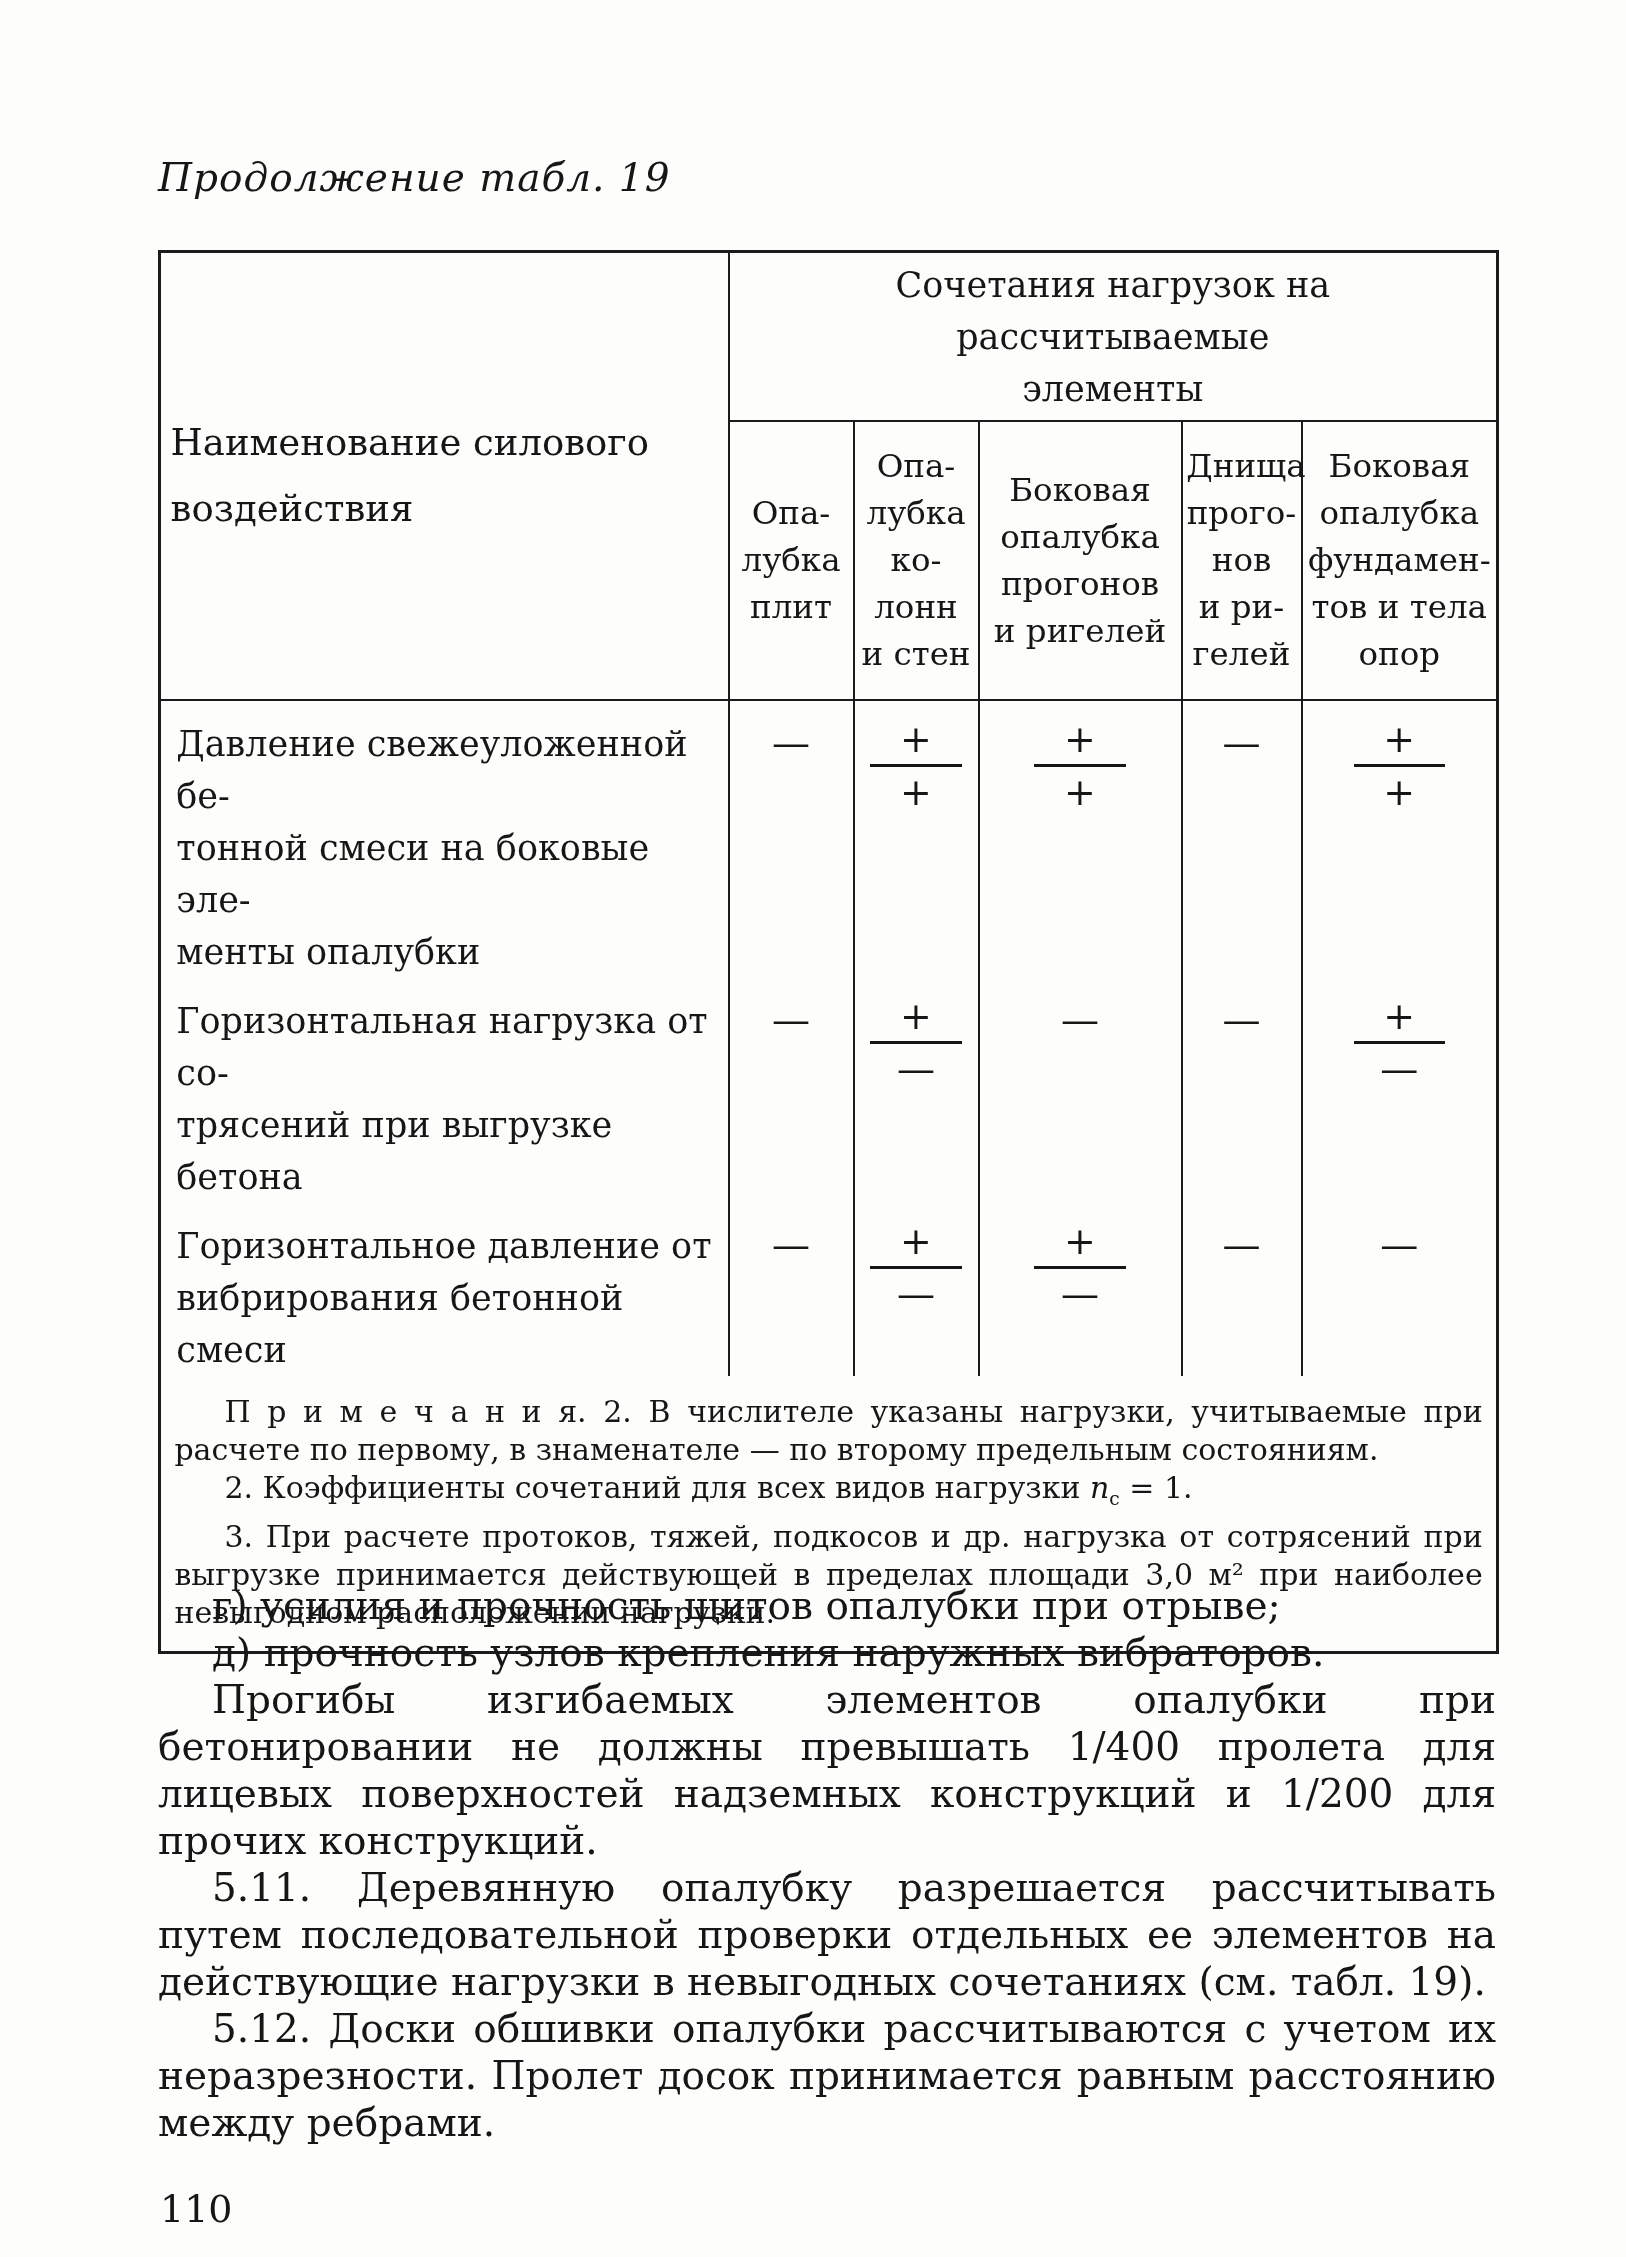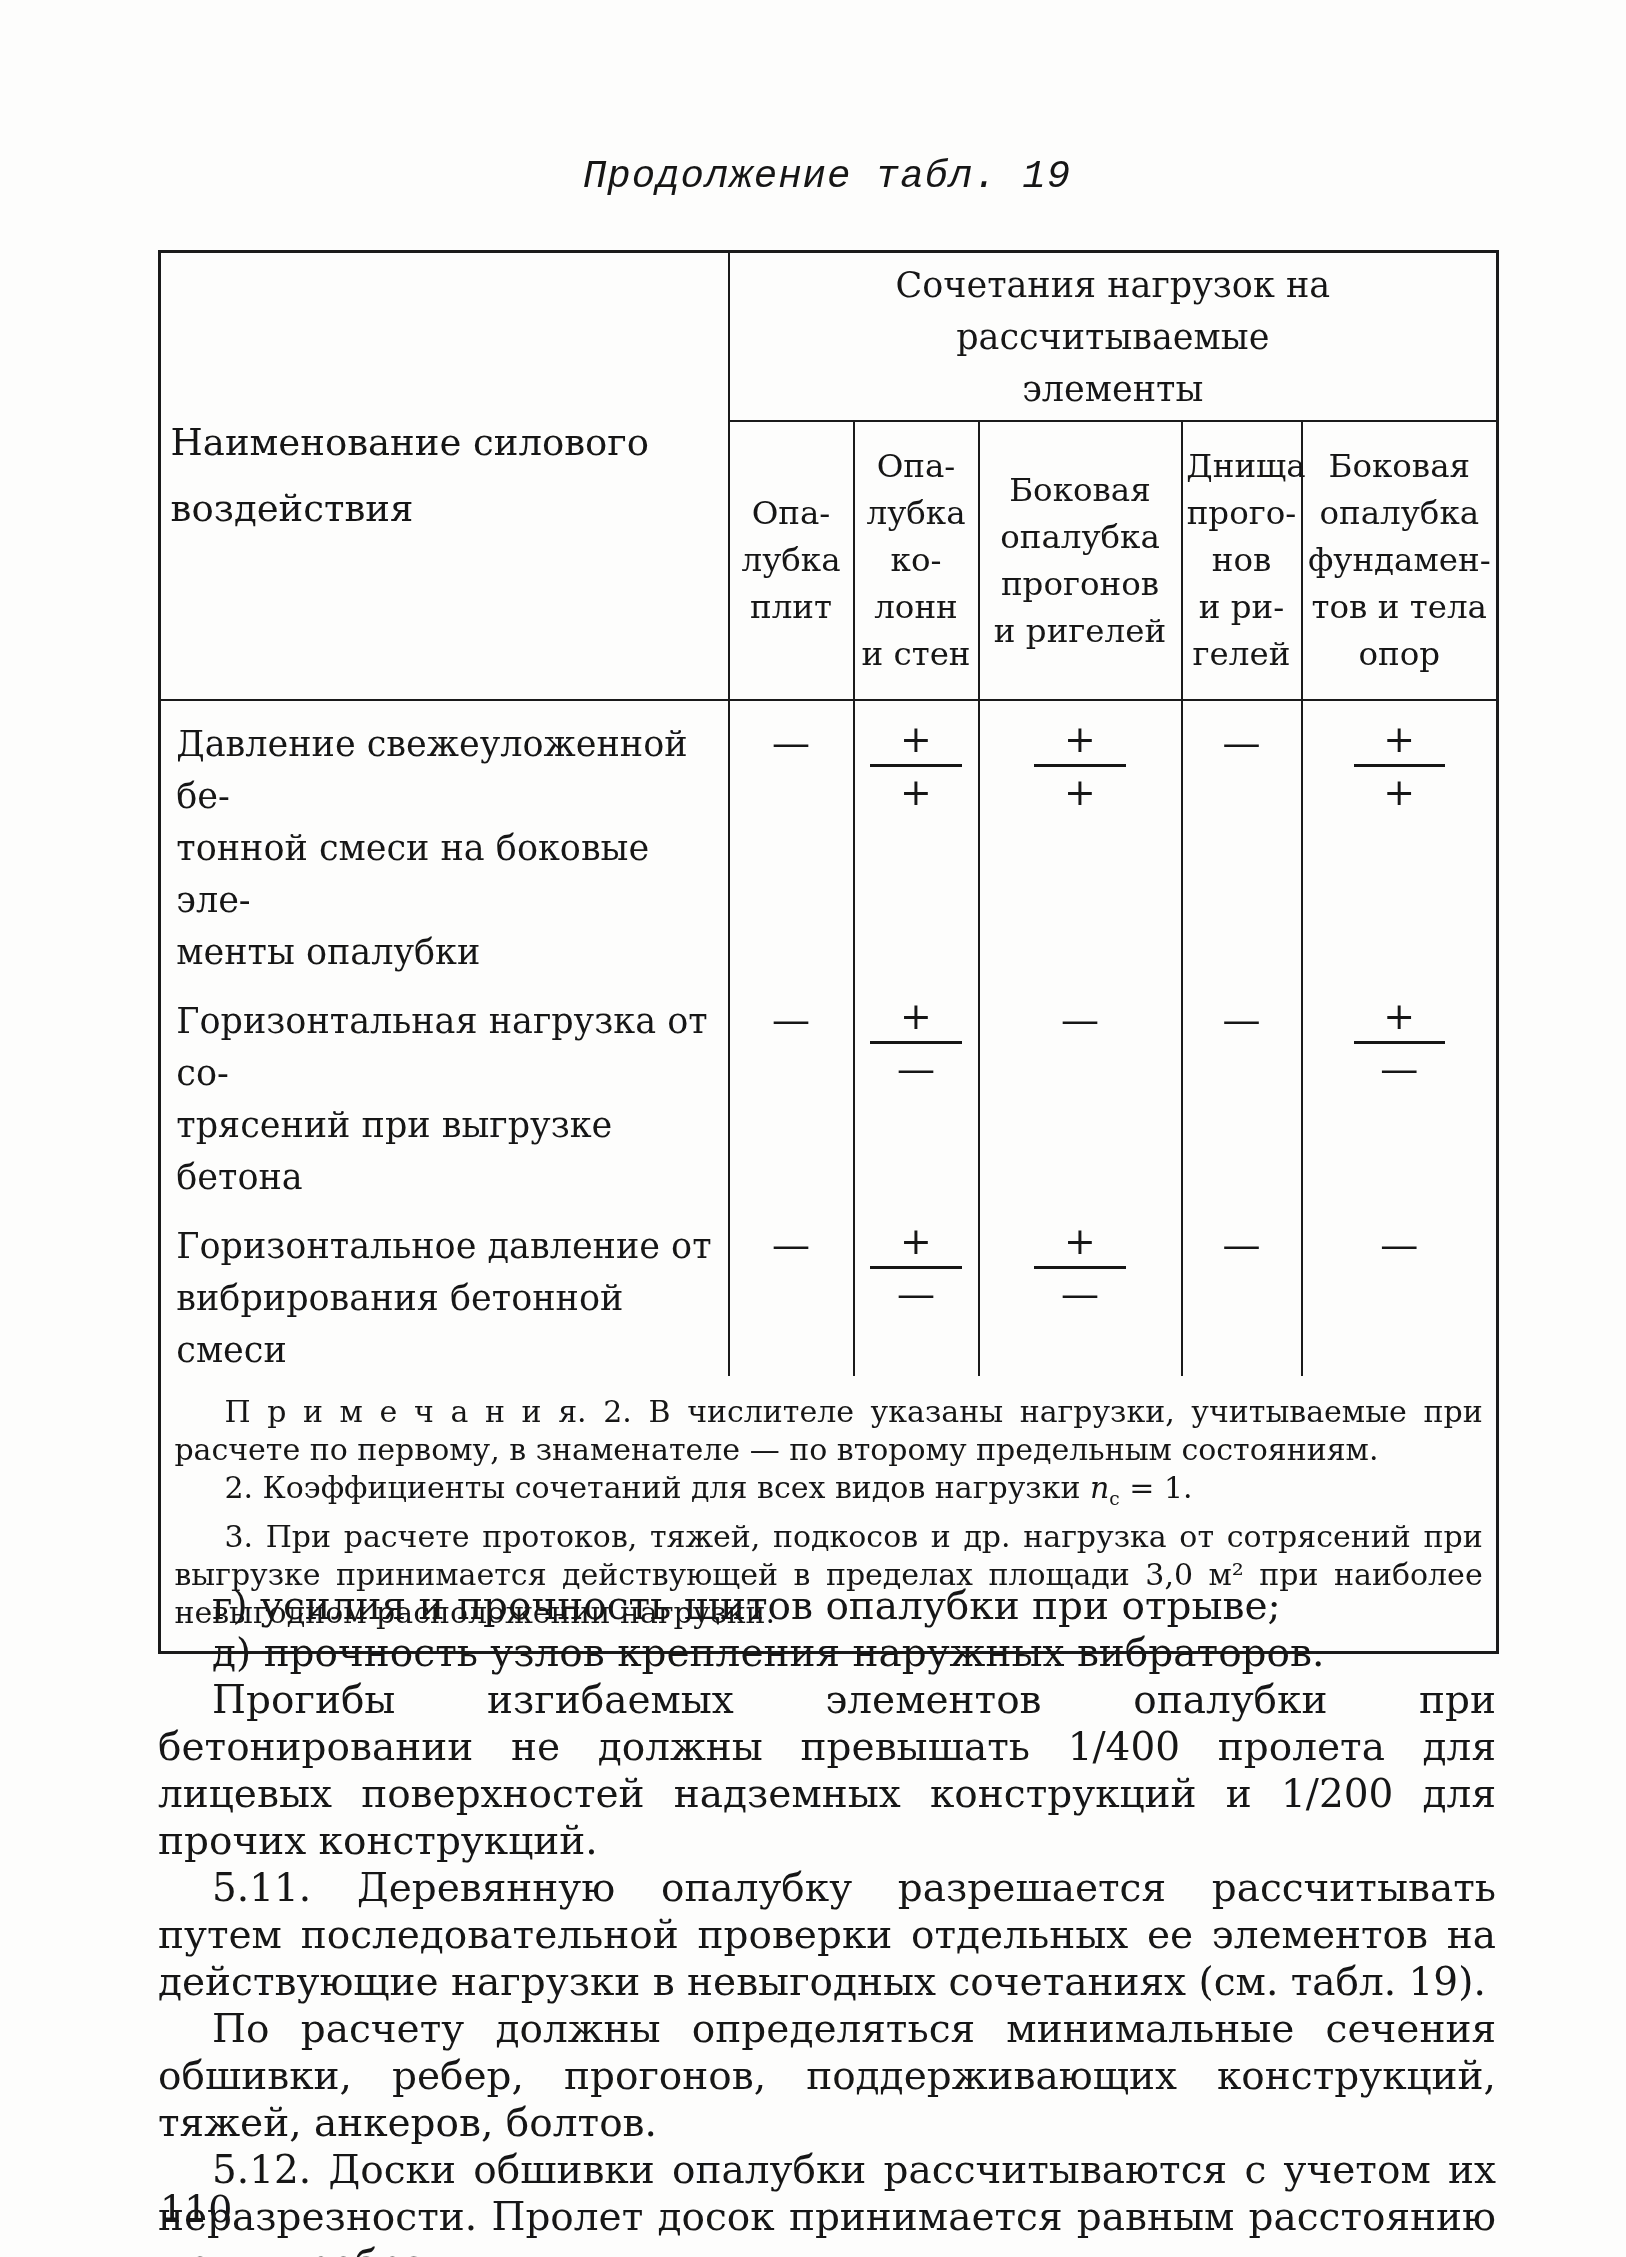--- a/index.html
+++ b/index.html
@@ -7,26 +7,25 @@
     position:relative;
     width:1627px;height:2258px;
     margin:0 auto;
     background:#fdfdfc;
     color:#161616;
     font-family:"DejaVu Serif", serif;
     overflow:hidden;
   }
   .heading{
     position:absolute;top:155px;left:158px;width:1338px;
-    text-align:center;
+    text-align:left;
     font-style:italic;
     font-size:39px;
     letter-spacing:1px;
     white-space:nowrap;
-    font-family:Liberation Mono, monospace;
   }
   table.doc-table{
     position:absolute;top:250px;left:158px;
     width:1338px;
     border-collapse:collapse;
     table-layout:fixed;
     border:3.8px solid #1b1b1b;
   }
   .doc-table td{box-sizing:border-box;}
   
@@ -190,20 +189,19 @@
         </td>
       </tr>
     </tbody>
   </table>
 
   <div class="body-text">
     <p>г) усилия и прочность щитов опалубки при отрыве;</p>
     <p>д) прочность узлов крепления наружных вибраторов.</p>
     <p>Прогибы изгибаемых элементов опалубки при бетонировании не должны превышать 1/400 пролета для лицевых поверхностей надземных конструкций и 1/200 для прочих конструкций.</p>
     <p>5.11. Деревянную опалубку разрешается рассчитывать путем последовательной проверки отдельных ее элементов на действующие нагрузки в невыгодных сочетаниях (см. табл. 19).</p>
-    <p>По расчету должны определяться минимальные сечения обшивки, ребер, прогонов, поддерживающих конструкций, тяжей, анкеров, болтов.</p>
     <p>5.12. Доски обшивки опалубки рассчитываются с учетом их неразрезности. Пролет досок принимается равным расстоянию между ребрами.</p>
   </div>
 
   <div class="page-number">110</div>
 
 </div>
 
 
 </body></html>

